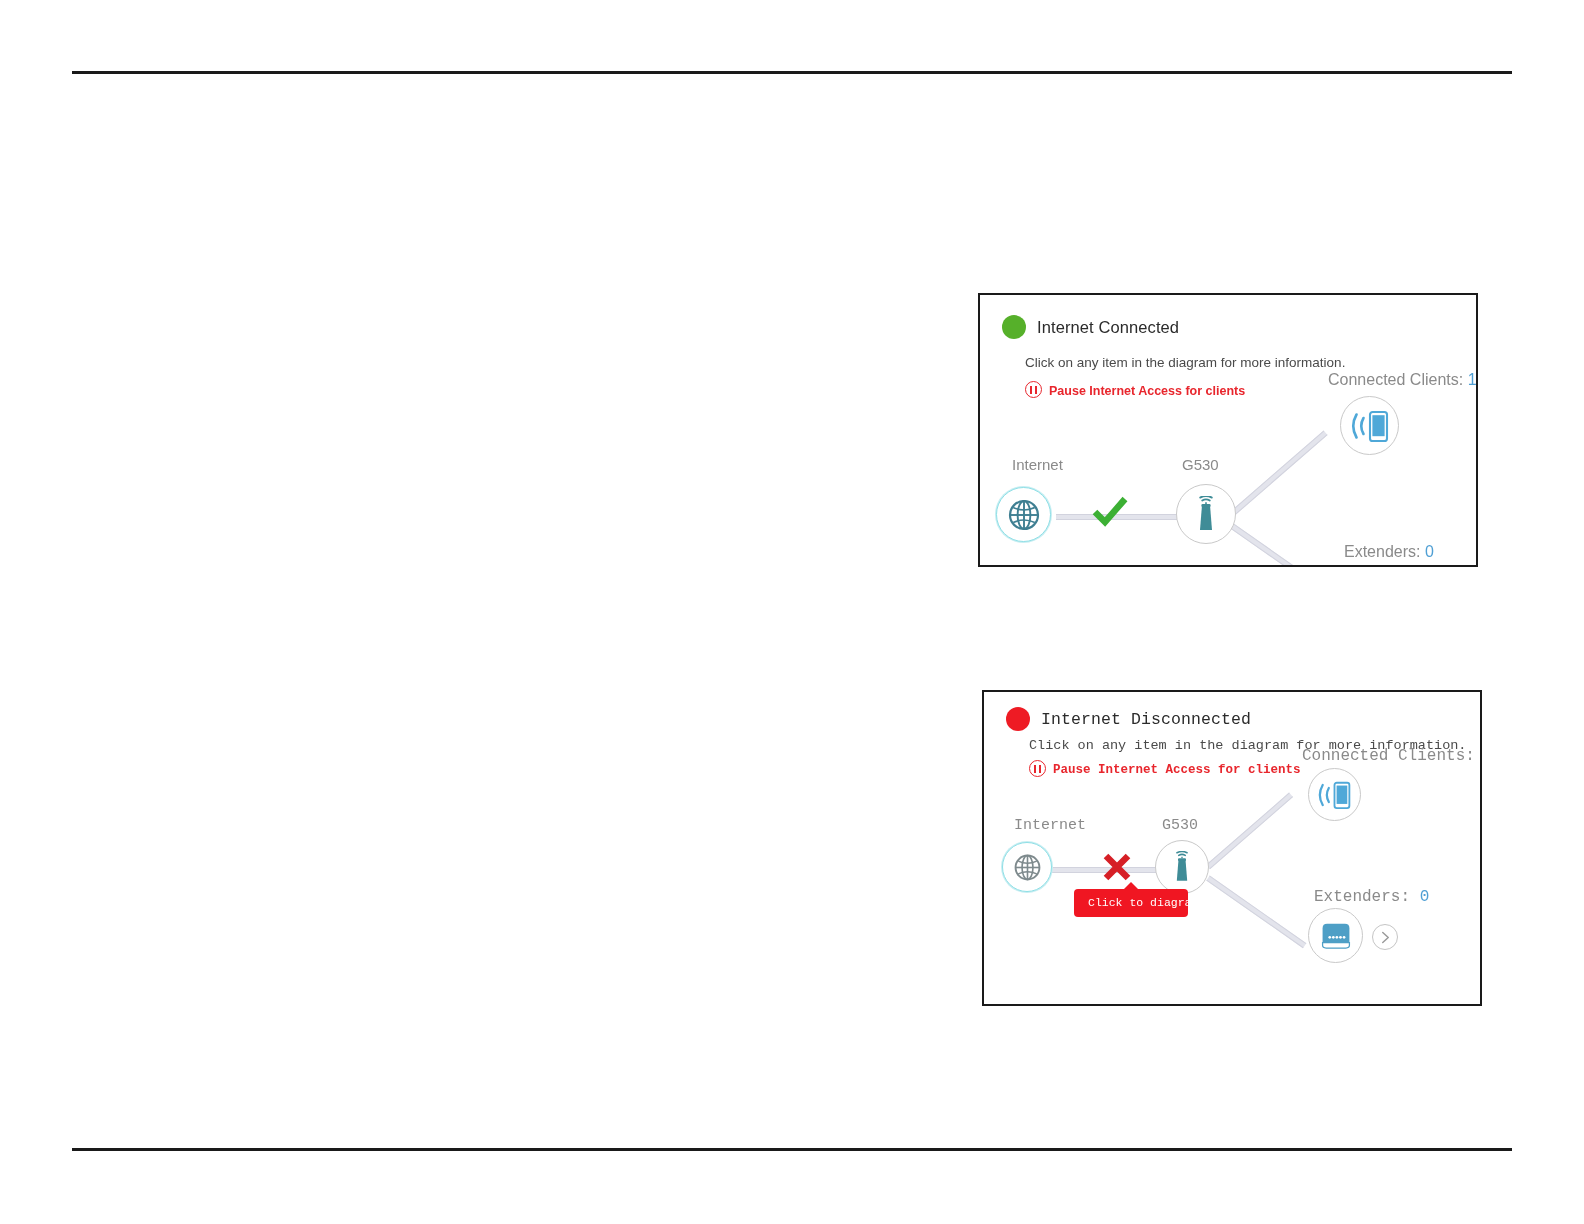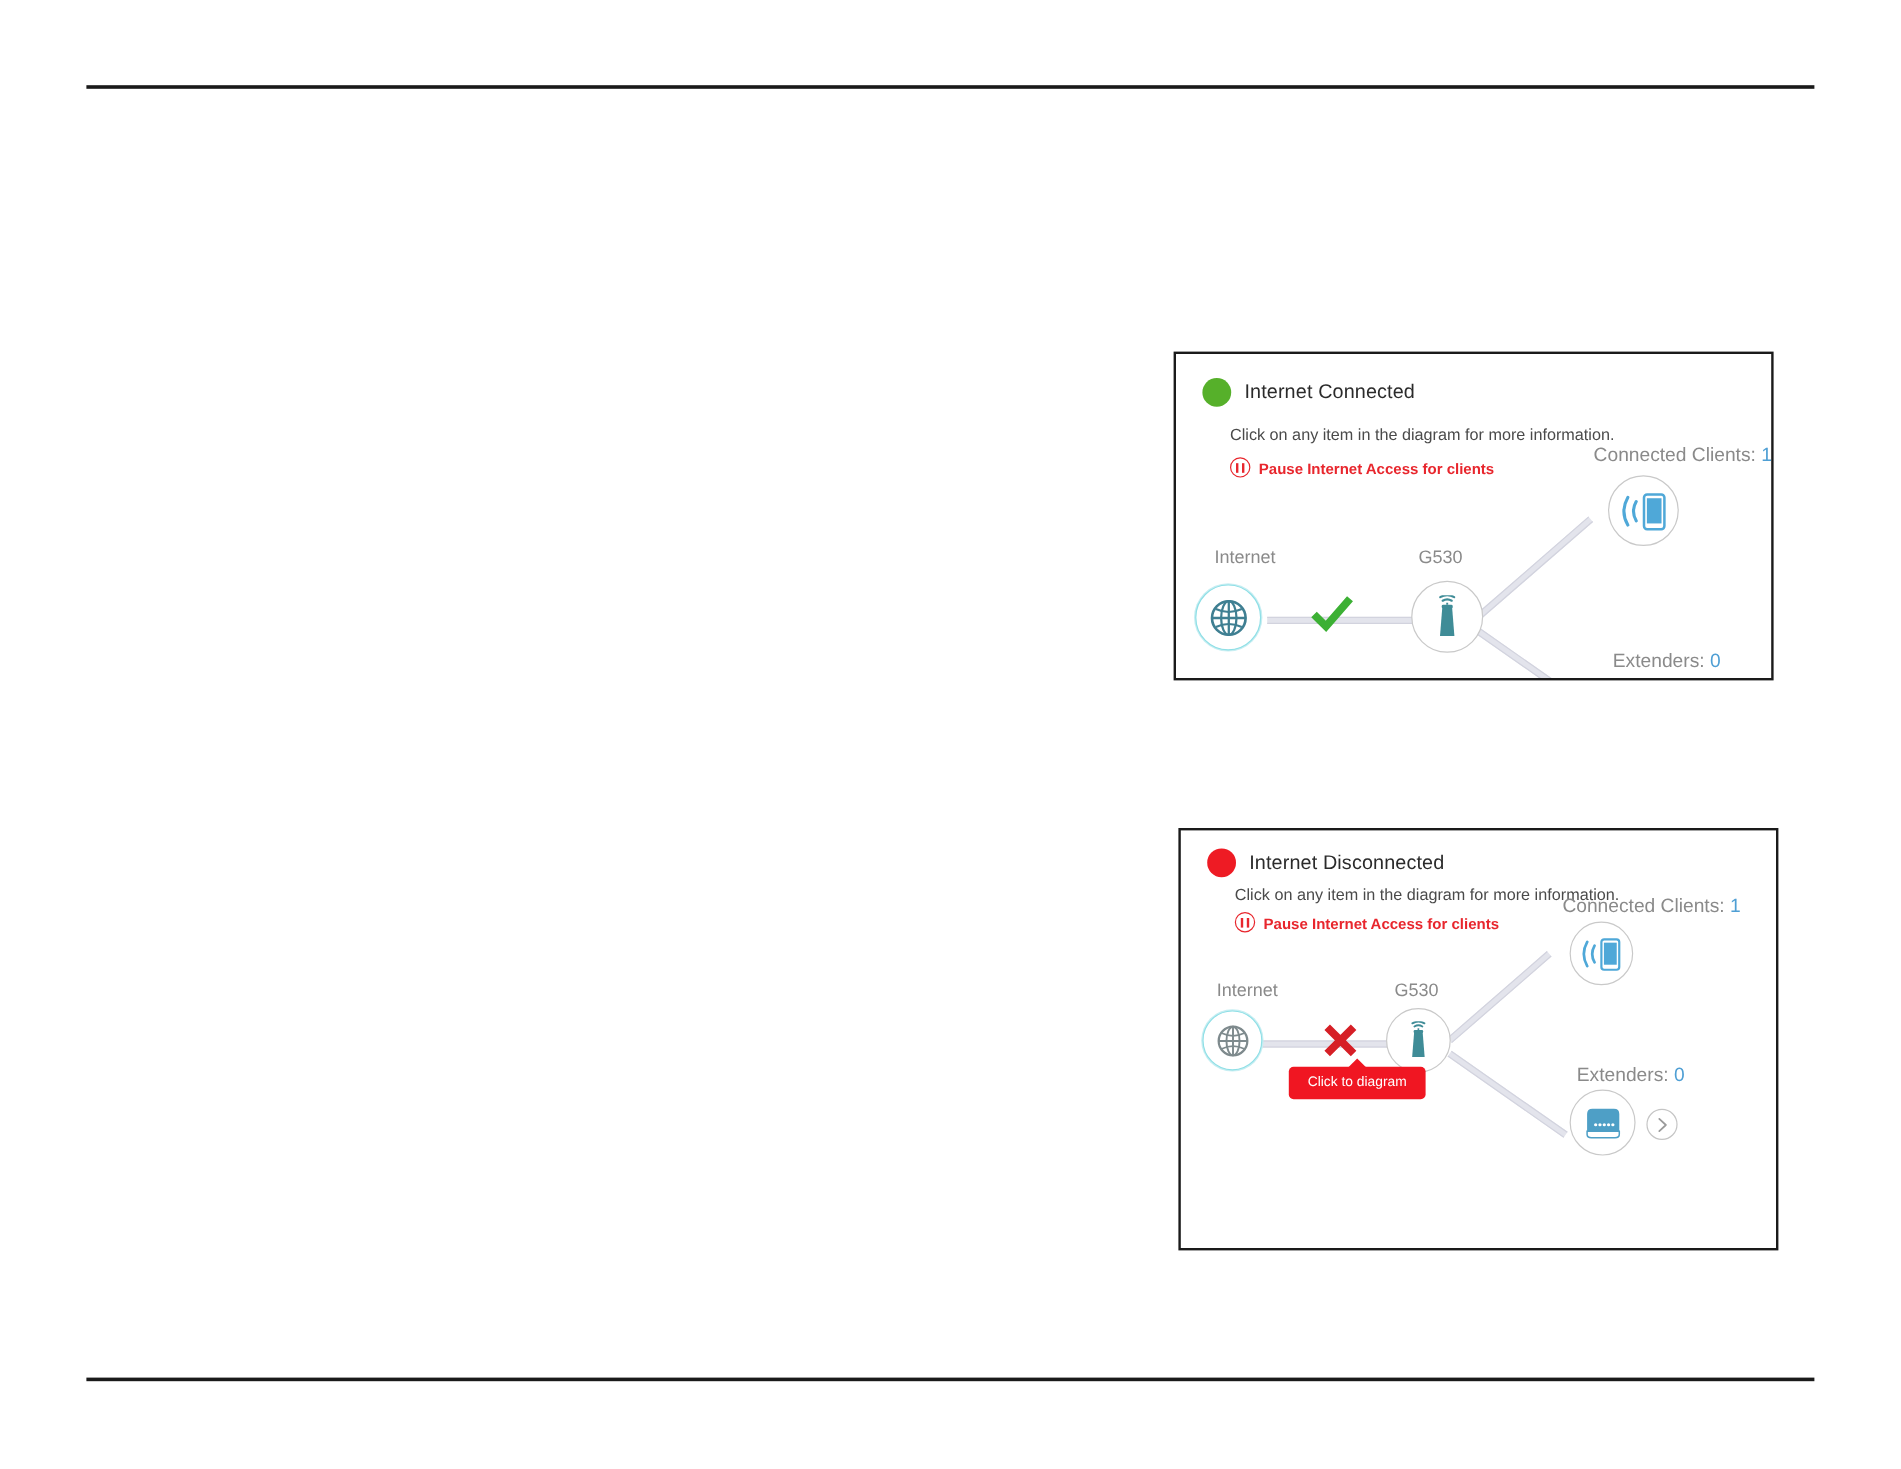--- a/index.html
+++ b/index.html
@@ -28,21 +28,21 @@
 
   
   .panel {
     position: absolute;
     background: #ffffff;
     border: 2px solid #1a1a1a;
     box-sizing: border-box;
     overflow: hidden;
   }
   #panel-connected    { left: 978px; top: 293px; width: 500px; height: 274px; }
-  #panel-disconnected { left: 982px; top: 690px; width: 500px; height: 352px; }
+  #panel-disconnected { left: 982px; top: 690px; width: 500px; height: 316px; font-family: Liberation Mono, monospace; }
 
   
   .status-row {
     position: absolute;
     display: flex;
     align-items: center;
     gap: 11px;
   }
   .status-dot {
     width: 24px;

